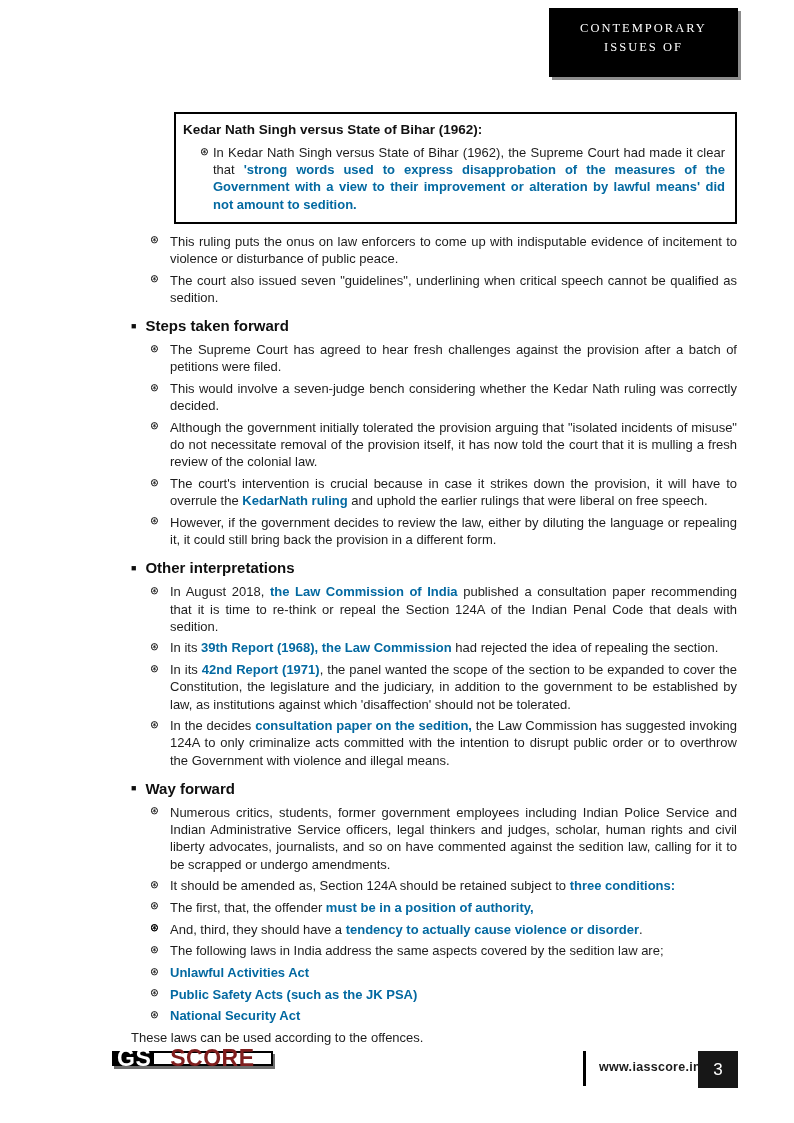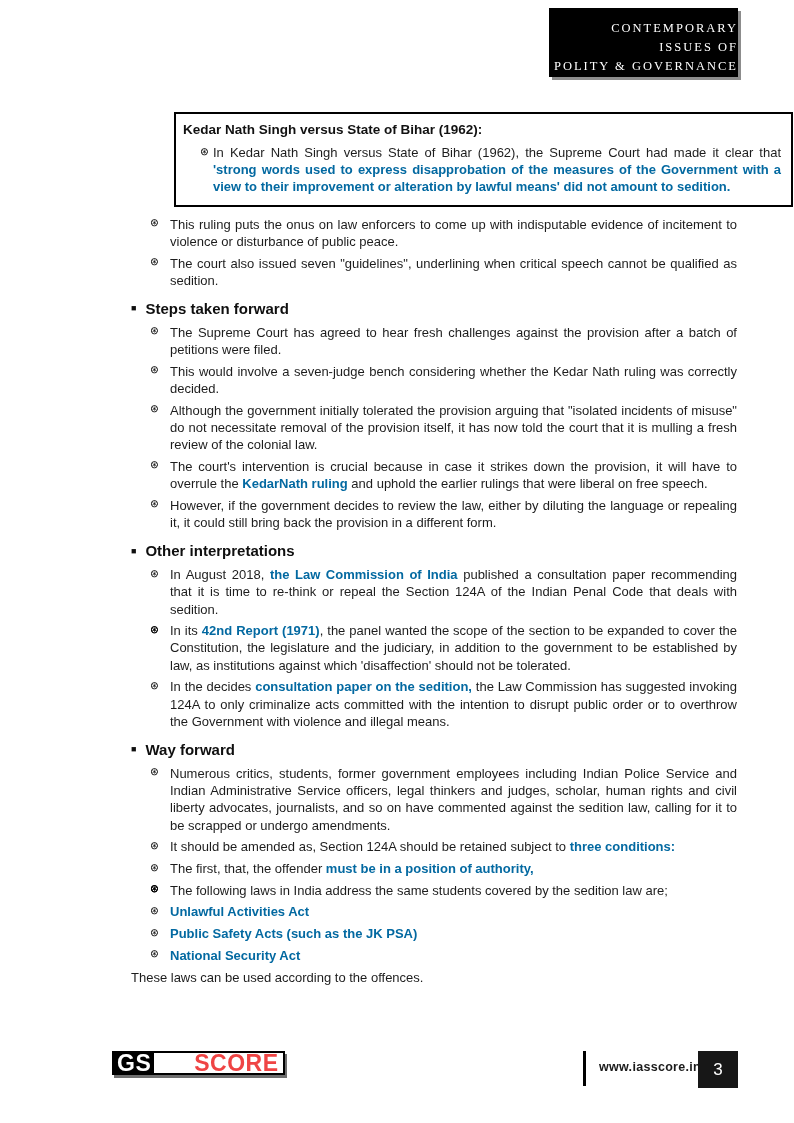--- a/index.html
+++ b/index.html
@@ -8,29 +8,29 @@
     background:#ffffff; overflow:hidden;
     font-family:"Liberation Sans", sans-serif; color:#1d1d1d;
   }
 
   
   .badge {
     position:absolute; left:549px; top:8px; width:189px; height:69px;
     background:#000; color:#fff; box-sizing:border-box;
     box-shadow:3px 3px 0 #8c8c8c;
     font-family:"Liberation Serif", serif;
-    text-align:right; letter-spacing:2px; font-size:12.5px; line-height:19px;
+    text-align:center; letter-spacing:2px; font-size:12.5px; line-height:19px;
     padding-top:11px; font-variant:small-caps; text-transform:uppercase;
   }
 
   
   .content { position:absolute; left:131px; top:112px; width:606px; }
 
   .kbox {
-    margin-left:43px; width:619px; box-sizing:border-box;
+    margin-left:43px; width:563px; box-sizing:border-box;
     border:2px solid #000; padding:8px 10px 9px 7px; background:#fff;
   }
   .kbox-title { font-weight:bold; font-size:13.5px; margin:0 0 7px 0; color:#111; }
   .kbox .item { margin-left:17px; padding-left:13px; margin-bottom:0; }
 
   .item {
     position:relative; text-align:justify;
     font-size:13px; line-height:17.2px; margin-bottom:4.5px;
   }
   .list .item { margin-left:19px; padding-left:20px; }
@@ -44,45 +44,44 @@
     display:flex; align-items:center; gap:9px;
     font-size:15px; font-weight:bold; color:#0f0f0f;
     margin:11px 0 7px 0;
   }
   .square { font-size:9px; line-height:1; position:relative; top:0.5px; }
 
   .closing { font-size:13px; line-height:17.2px; margin-top:3px; text-align:left; }
 
   
   .logo {
-    position:absolute; left:112px; top:1051px; height:24px;
+    position:absolute; left:112px; top:1051px; height:15px;
     display:inline-flex; align-items:stretch; box-sizing:border-box;
     border:2px solid #000; box-shadow:2px 3px 0 #6e6e6e; background:#fff;
-    font-weight:bold; font-size:23px; letter-spacing:0.5px;gap:36px;
+    font-weight:bold; font-size:23px; letter-spacing:0.5px;
   }
   .logo-gs { background:#000; color:#fff; display:flex; align-items:center; padding:0 3px; }
-  .logo-score { color:#ef4444; display:flex; align-items:center; padding:0 4px; }
+  .logo-score { color:#7f1d1d; display:flex; align-items:center; padding:0 16px; }
 
   .footer-bar { position:absolute; left:583px; top:1051px; width:3px; height:35px; background:#000; }
   .website { position:absolute; left:599px; top:1060px; font-weight:bold; font-size:12.5px; color:#1a1a1a; letter-spacing:0.3px; }
   .pagebox {
     position:absolute; left:698px; top:1051px; width:40px; height:37px;
     background:#171717; color:#fff; display:flex; align-items:center; justify-content:center;
     font-size:17px;
   }
 </style>
 </head>
 <body>
 
 <div class="page">
 
   <div class="badge">
     <div>Contemporary</div>
     <div>Issues of</div>
-    <div>Polity &amp; Governance</div>
   </div>
 
   <div class="content">
 
     <div class="kbox">
       <div class="kbox-title">Kedar Nath Singh versus State of Bihar (1962):</div>
       <div class="item">
         <span class="bullet">⊛</span>
         <span><span>In Kedar Nath Singh versus State of Bihar (1962), the Supreme Court had made it clear that </span><b>'strong words used to express disapprobation of the measures of the Government with a view to their improvement or alteration by lawful means' did not amount to sedition.</b></span>
       </div>
@@ -130,20 +129,21 @@
       <span class="square">■</span>
       <span>Other interpretations</span>
     </div>
     <div class="list">
       <div class="item">
         <span class="bullet">⊛</span>
         <span><span>In August 2018, </span><b>the Law Commission of India</b><span> published a consultation paper recommending that it is time to re-think or repeal the Section 124A of the Indian Penal Code that deals with sedition.</span></span>
       </div>
       <div class="item">
         <span class="bullet">⊛</span>
+        <span><span>In its </span><b>39th Report (1968), the Law Commission</b><span> had rejected the idea of repealing the section.</span></span>
       </div>
       <div class="item">
         <span class="bullet">⊛</span>
         <span><span>In its </span><b>42nd Report (1971)</b><span>, the panel wanted the scope of the section to be expanded to cover the Constitution, the legislature and the judiciary, in addition to the government to be established by law, as institutions against which 'disaffection' should not be tolerated.</span></span>
       </div>
       <div class="item">
         <span class="bullet">⊛</span>
         <span><span>In the decides </span><b>consultation paper on the sedition,</b><span> the Law Commission has suggested invoking 124A to only criminalize acts committed with the intention to disrupt public order or to overthrow the Government with violence and illegal means.</span></span>
       </div>
     </div>
@@ -163,24 +163,25 @@
       </div>
       <div class="item">
         <span class="bullet">⊛</span>
         <span><span>The first, that, the offender </span><b>must be in a position of authority,</b></span>
       </div>
       <div class="item">
         <span class="bullet">⊛</span>
       </div>
       <div class="item">
         <span class="bullet">⊛</span>
-      </div>
-      <div class="item">
-        <span class="bullet">⊛</span>
-        <span><span>The following laws in India address the same students covered by the sedition law are;</span></span>
+        <span><span>And, third, they should have a </span><b>tendency to actually cause violence or disorder</b><span>.</span></span>
+      </div>
+      <div class="item">
+        <span class="bullet">⊛</span>
+        <span><span>The following laws in India address the same aspects covered by the sedition law are;</span></span>
       </div>
       <div class="item">
         <span class="bullet">⊛</span>
         <span><b>Unlawful Activities Act</b></span>
       </div>
       <div class="item">
         <span class="bullet">⊛</span>
         <span><b>Public Safety Acts (such as the JK PSA)</b></span>
       </div>
       <div class="item">

